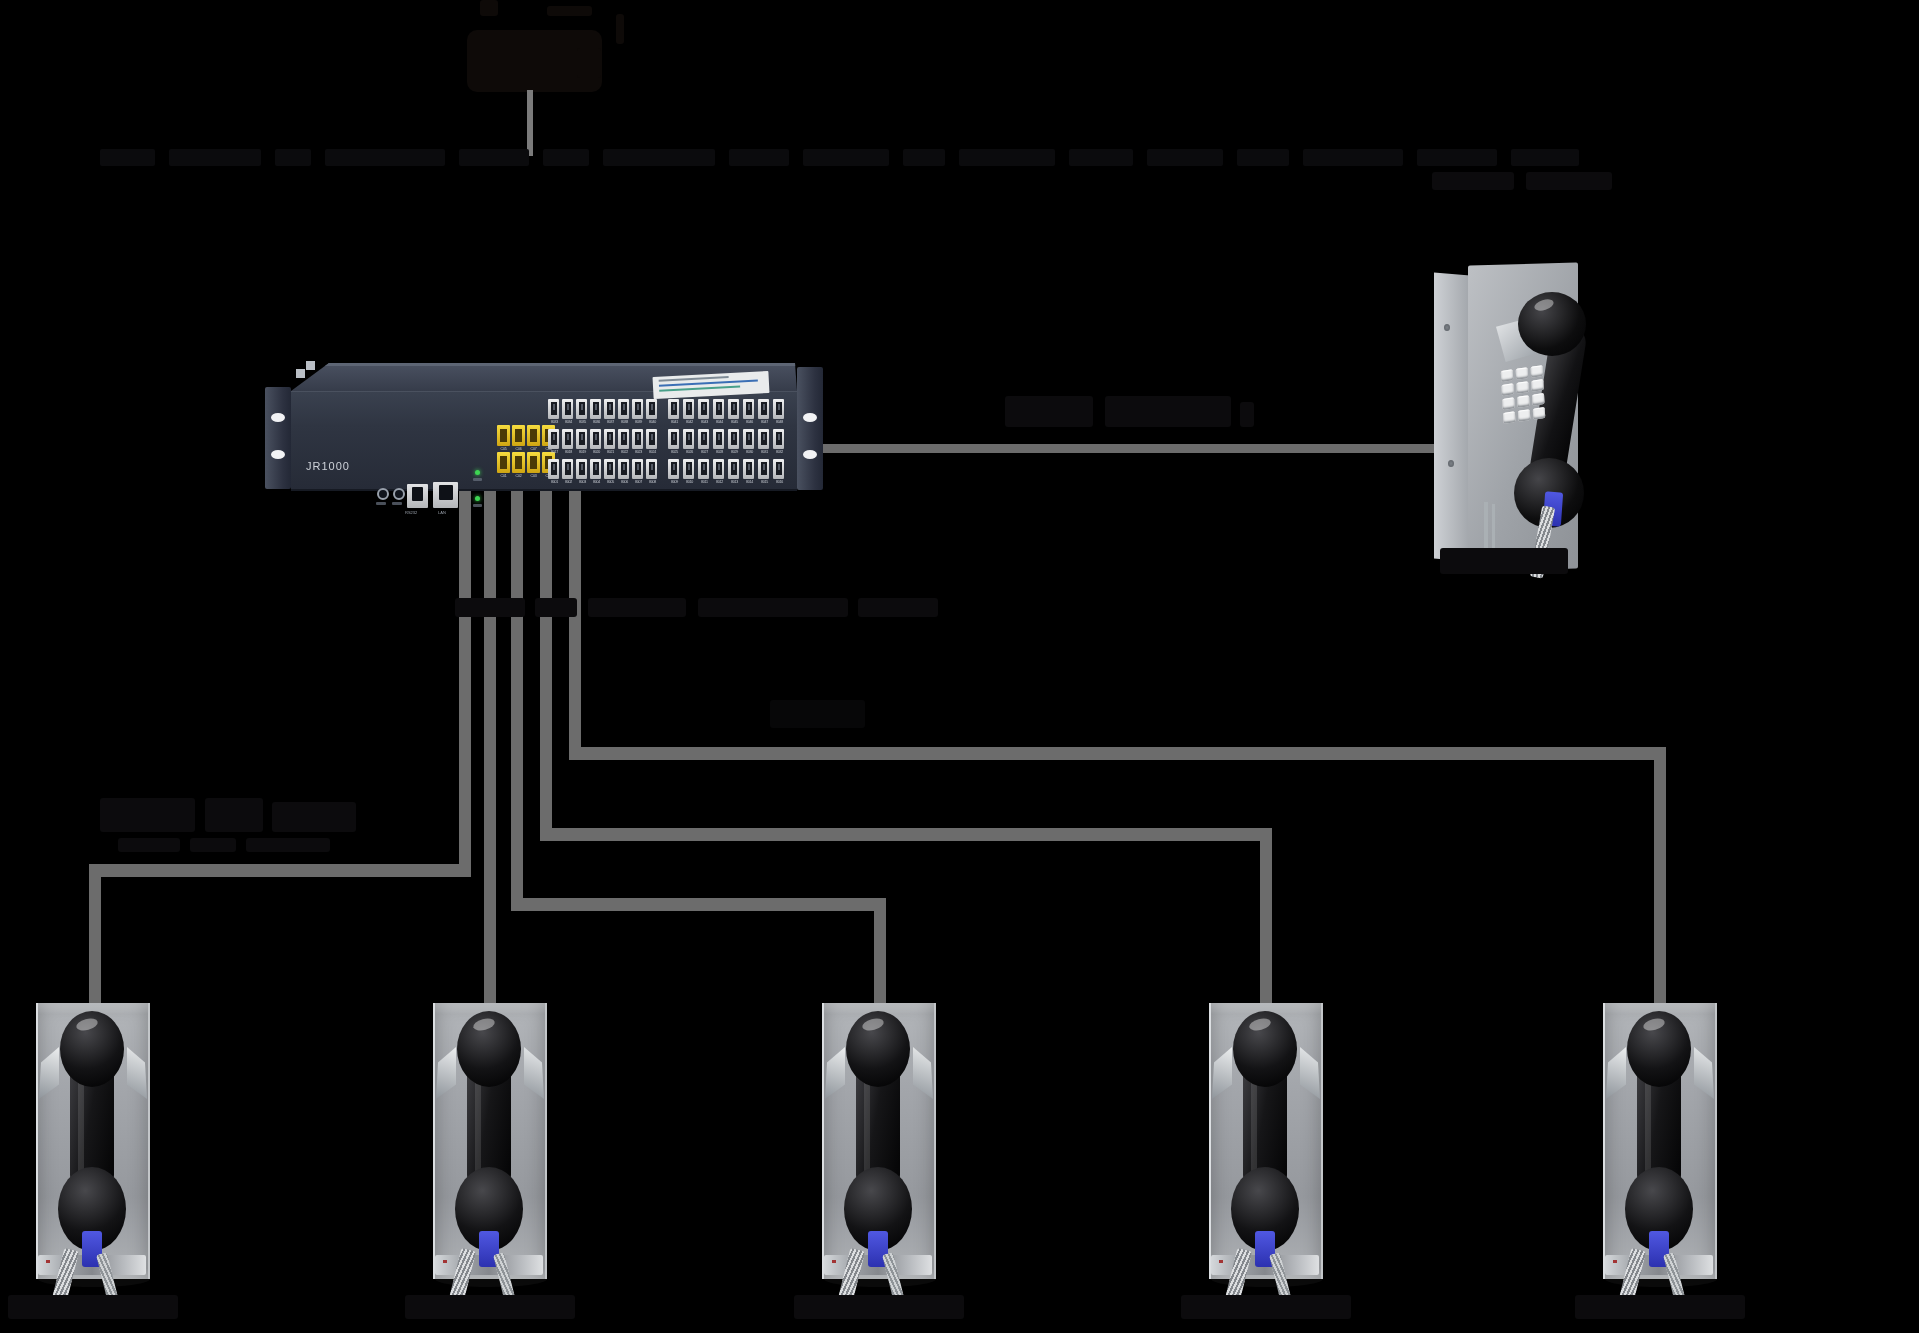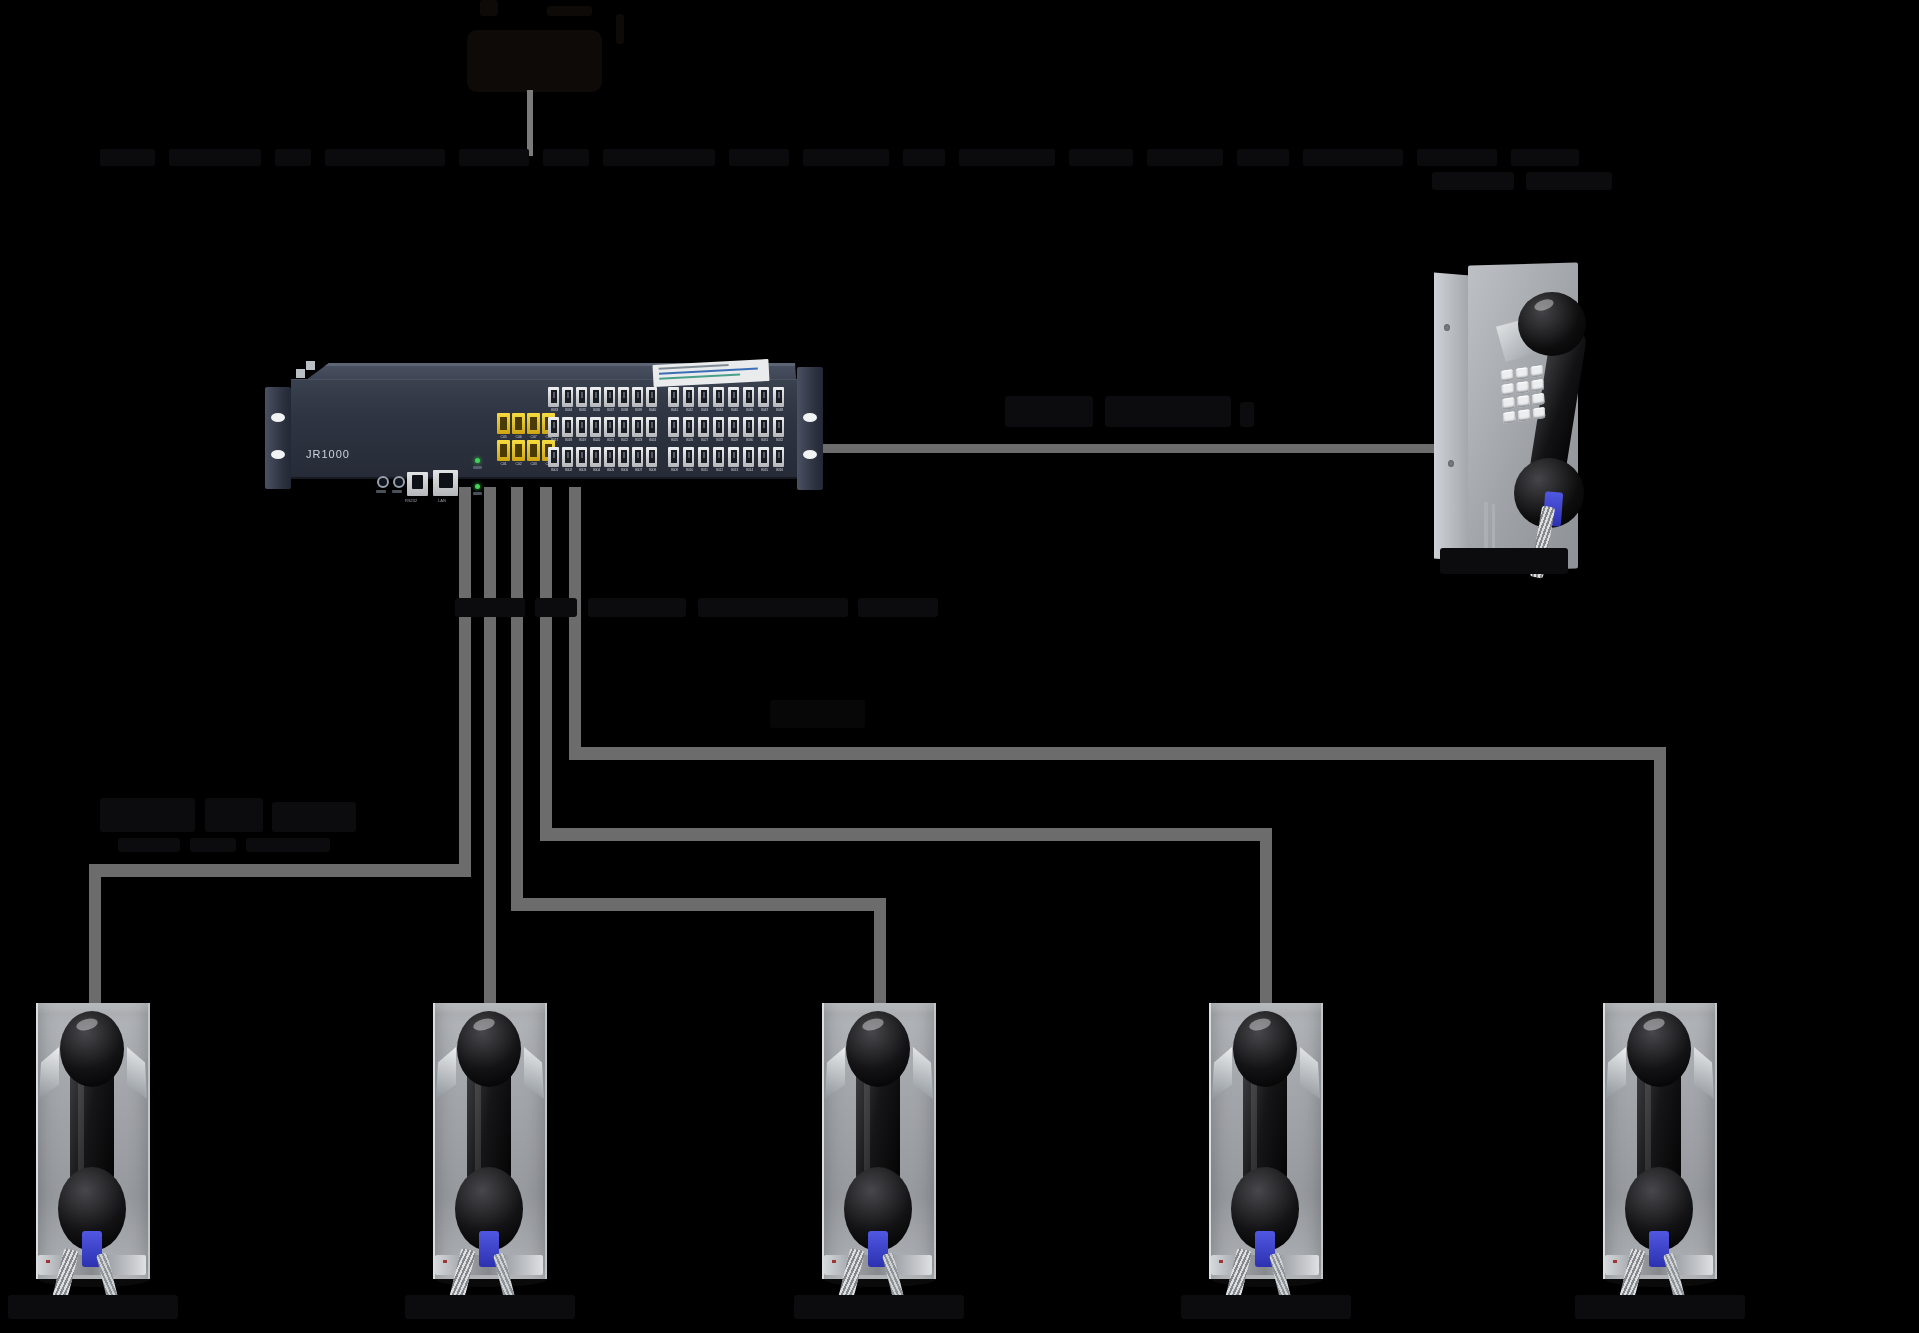--- a/index.html
+++ b/index.html
@@ -17,21 +17,21 @@
 
   
   #pbx{position:absolute;left:265px;top:355px;width:558px;height:140px;}
   .ear{position:absolute;width:26px;background:linear-gradient(90deg,#4a5160,#2c3140 70%,#232836);border-radius:2px;}
   .oval{position:absolute;left:6px;width:14px;height:9px;background:#f2f3f5;border-radius:50%;}
   .topface{position:absolute;left:26px;top:8px;width:506px;height:28px;
            background:linear-gradient(180deg,#4a5161,#363c4a);
            clip-path:polygon(7.5% 0,99.6% 0,100% 100%,0 100%);}
   .topface i{position:absolute;left:0;top:0;width:100%;height:3px;background:#5d6574;display:block;}
   .stephl{position:absolute;background:#b9bec5;}
-  .frontface{position:absolute;left:26px;top:24px;width:506px;height:97px;
+  .frontface{position:absolute;left:26px;top:36px;width:506px;height:97px;
              background:linear-gradient(180deg,#3a414f 0%,#2f3542 35%,#262b37 100%);
              border-top:1px solid #4a515f;border-bottom:2px solid #161a23;}
   .sticker{position:absolute;left:362px;top:-18px;width:116px;height:22px;background:#e9ebec;
            transform:rotate(-3deg);border-radius:1px;overflow:hidden;}
   .sticker i{display:block;height:2px;margin:3px 6px 0 6px;}
   .model{position:absolute;left:15px;top:68px;color:#ced2d9;font-size:11px;letter-spacing:1px;}
   .jack{position:absolute;width:8px;height:8px;border-radius:50%;background:#10141c;border:2px solid #98a0ab;}
   .tinymark{position:absolute;height:3px;background:#6a7280;opacity:.7;border-radius:1px;}
   .sqport{position:absolute;background:linear-gradient(180deg,#e2e3e5,#b4b6b9);border-radius:1px;}
   .sqport i{position:absolute;left:22%;top:12%;width:56%;height:58%;background:#0e1117;display:block;border-radius:1px;}

